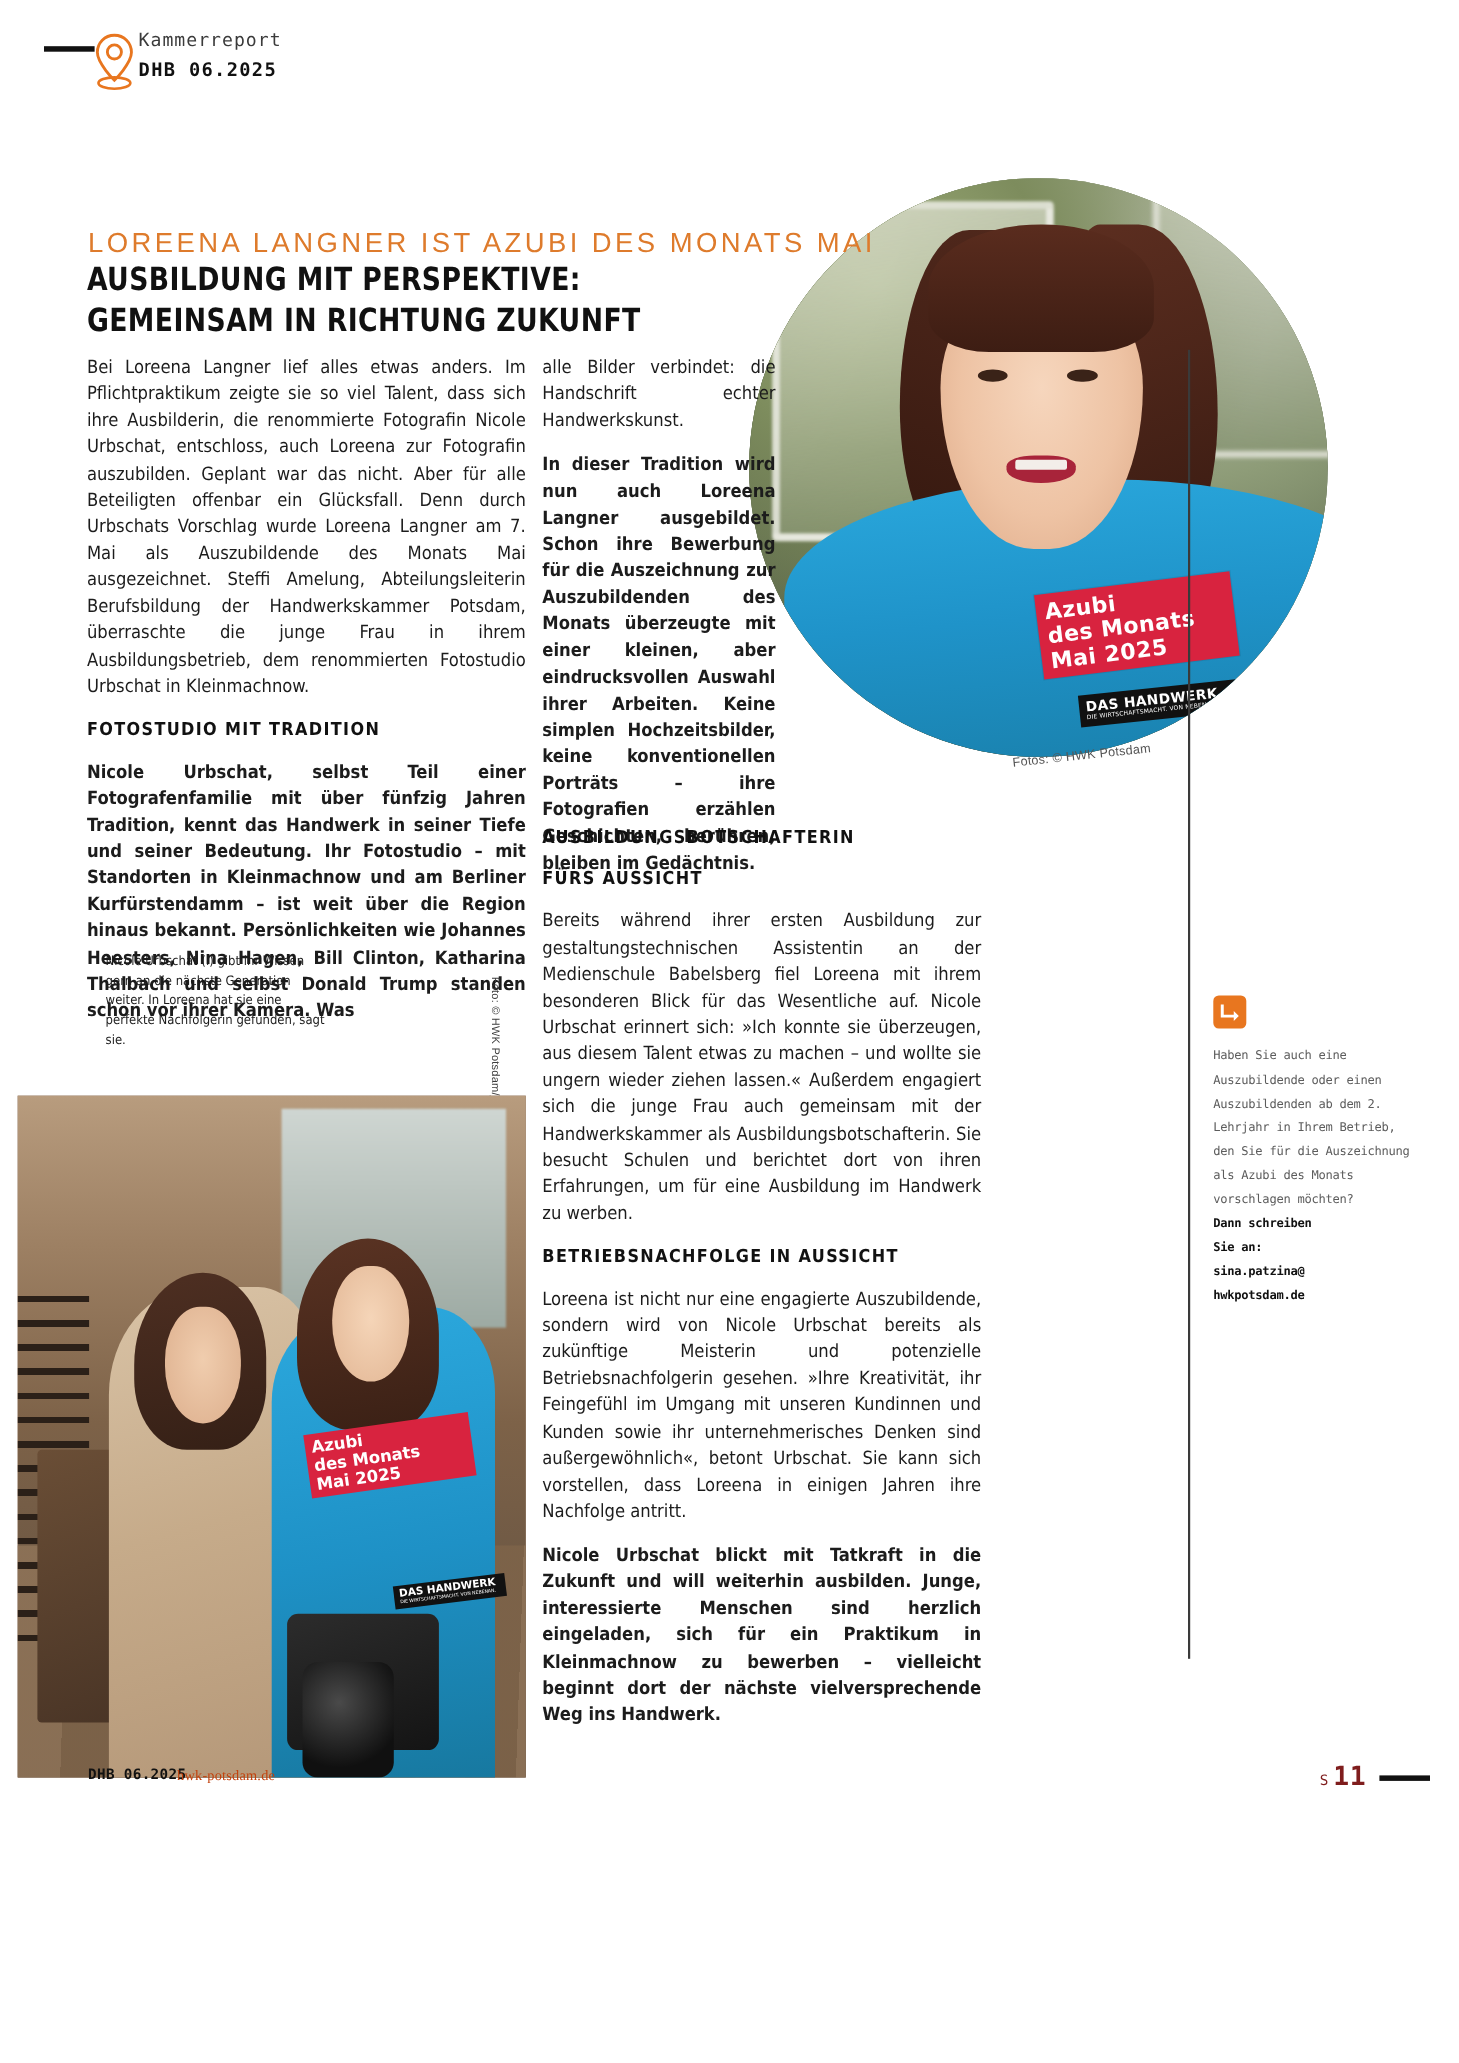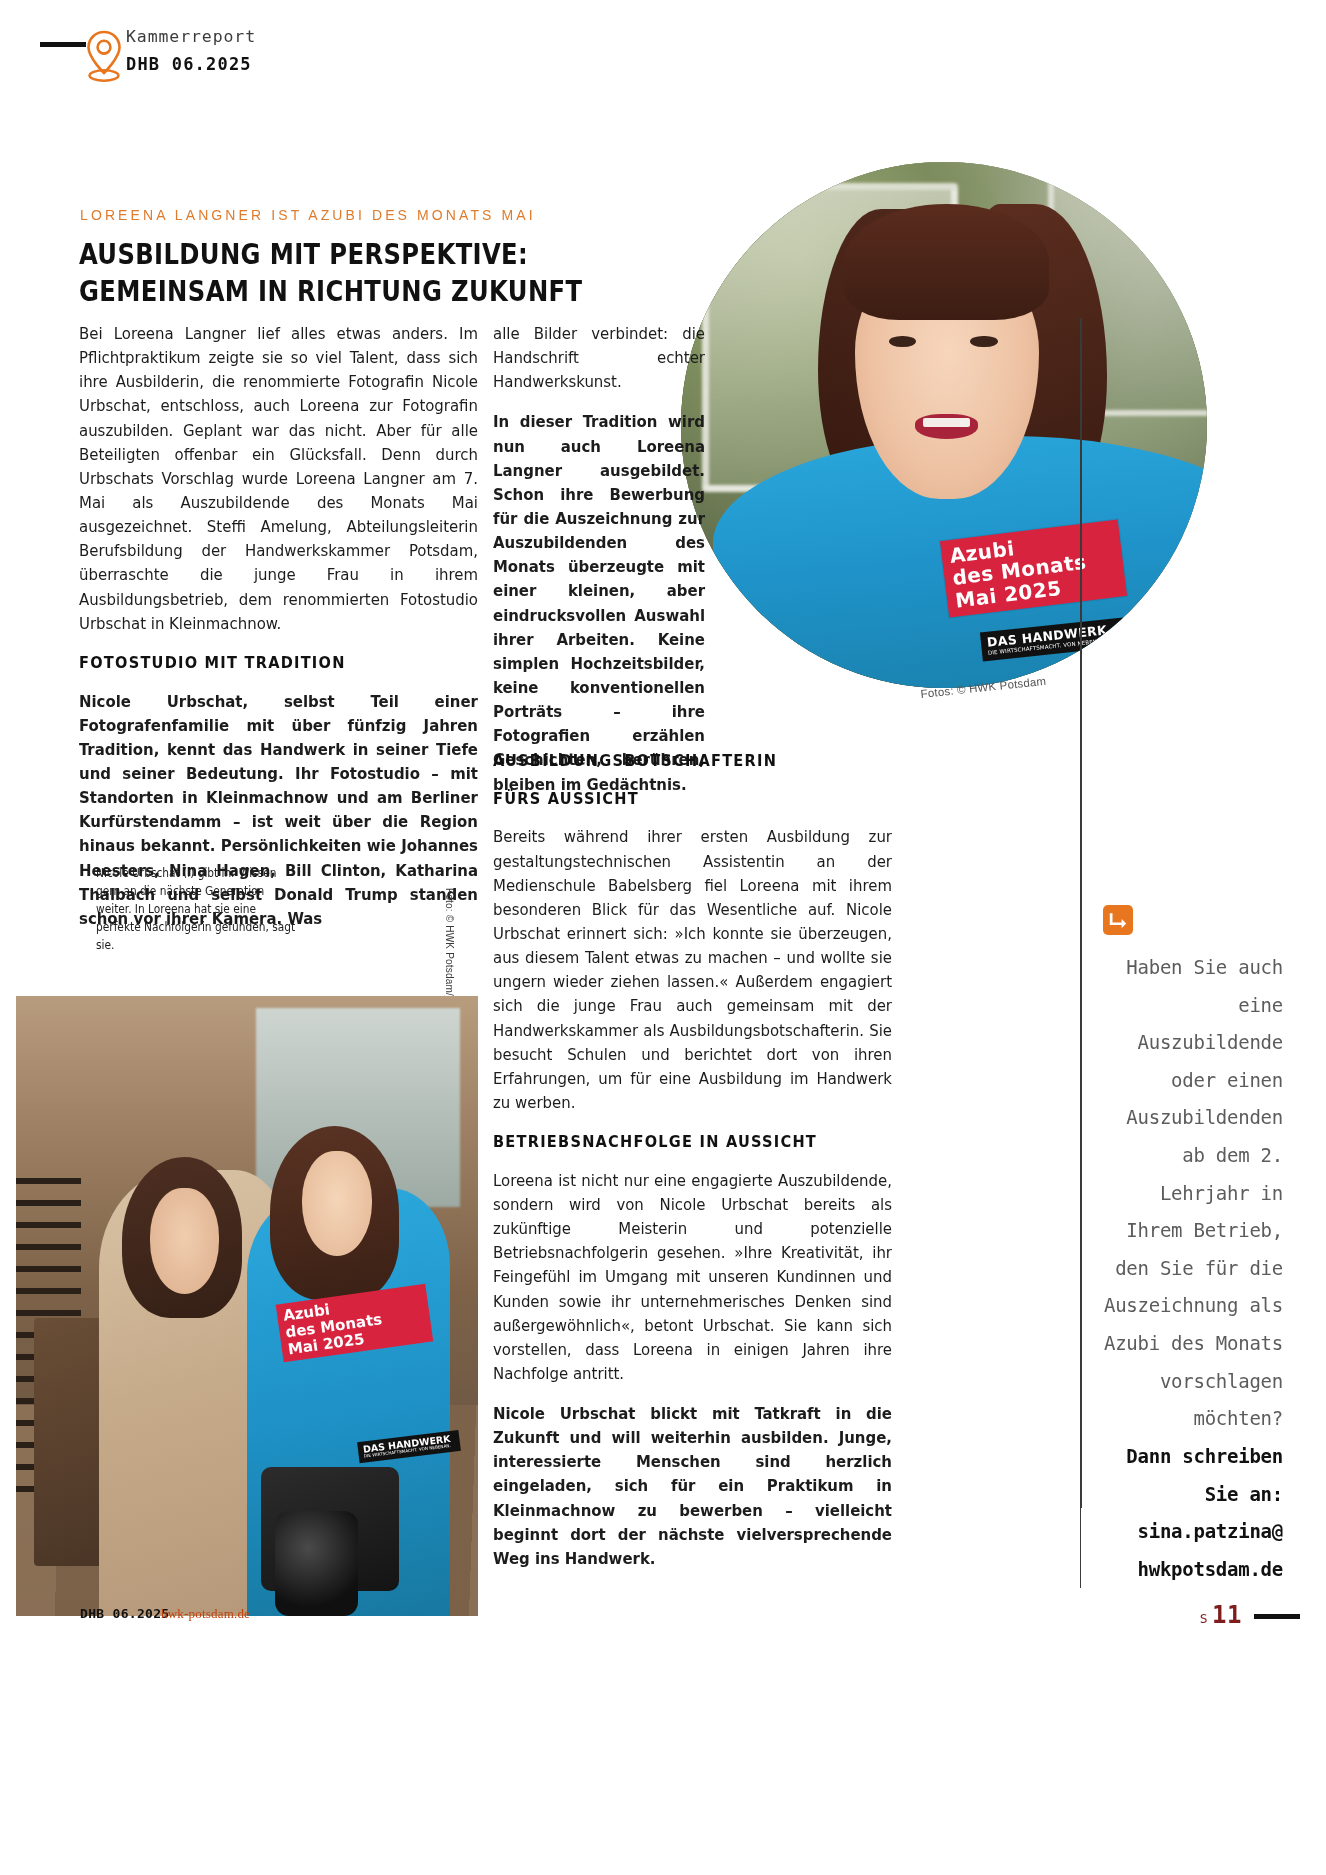--- a/index.html
+++ b/index.html
@@ -65,21 +65,21 @@
     line-height: 1.55;
     margin-top: 1px;
   }
 
   
   .kicker {
     position: absolute;
     left: 80px;
     top: 207px;
     font-family: "Liberation Sans", sans-serif;
-    font-size: 14px;
+    font-size: 25px;
     letter-spacing: 3.1px;
     color: #DE7B2C;
     font-weight: 400;
     white-space: nowrap;
   }
   .headline {
     position: absolute;
     left: 79px;
     top: 236px;
     width: 640px;
@@ -458,25 +458,24 @@
     width: 30px;
     height: 30px;
     background: #E8761F;
     border-radius: 5px;
     position: relative;
     margin-bottom: 14px;
   }
   .sb-icon svg { position: absolute; left: 5px; top: 5px; }
   .sb-text {
     font-family: "DejaVu Sans Mono", monospace;
-    font-size: 19px;
+    font-size: 11px;
     line-height: 1.98;
     color: #5c5c5c;
     letter-spacing: -0.25px;
-    text-align: right;
   }
   .sb-text .b {
     color: #111111;
     font-weight: 700;
     display: block;
   }
 
   
   .footer {
     position: absolute;

